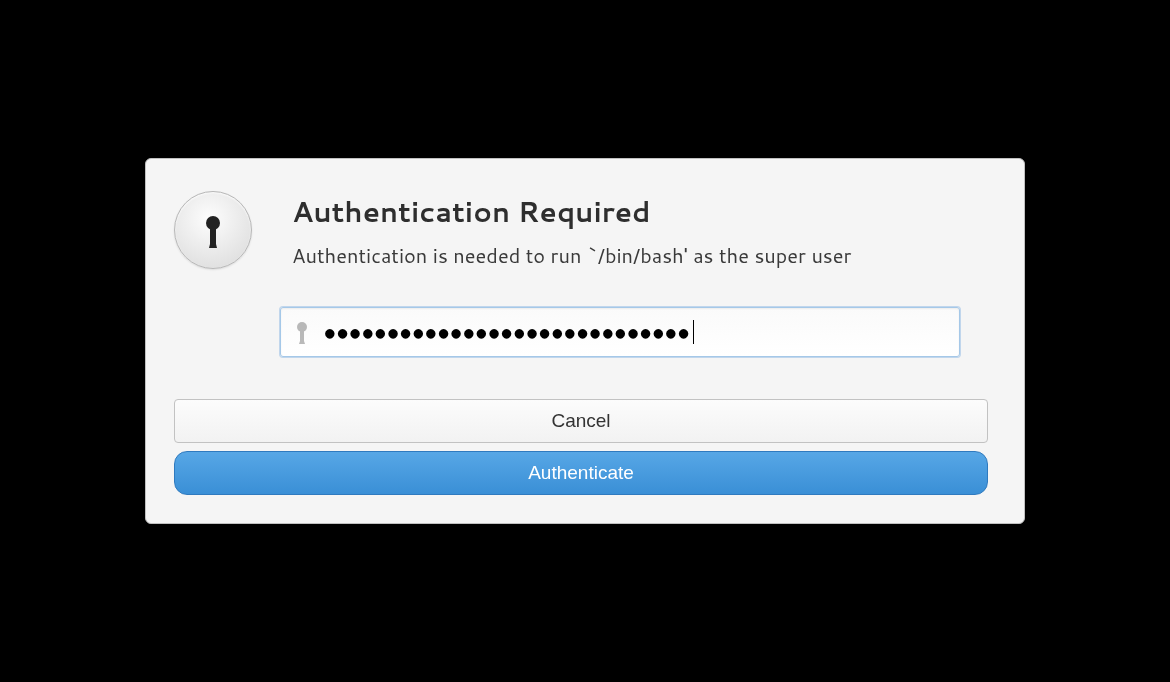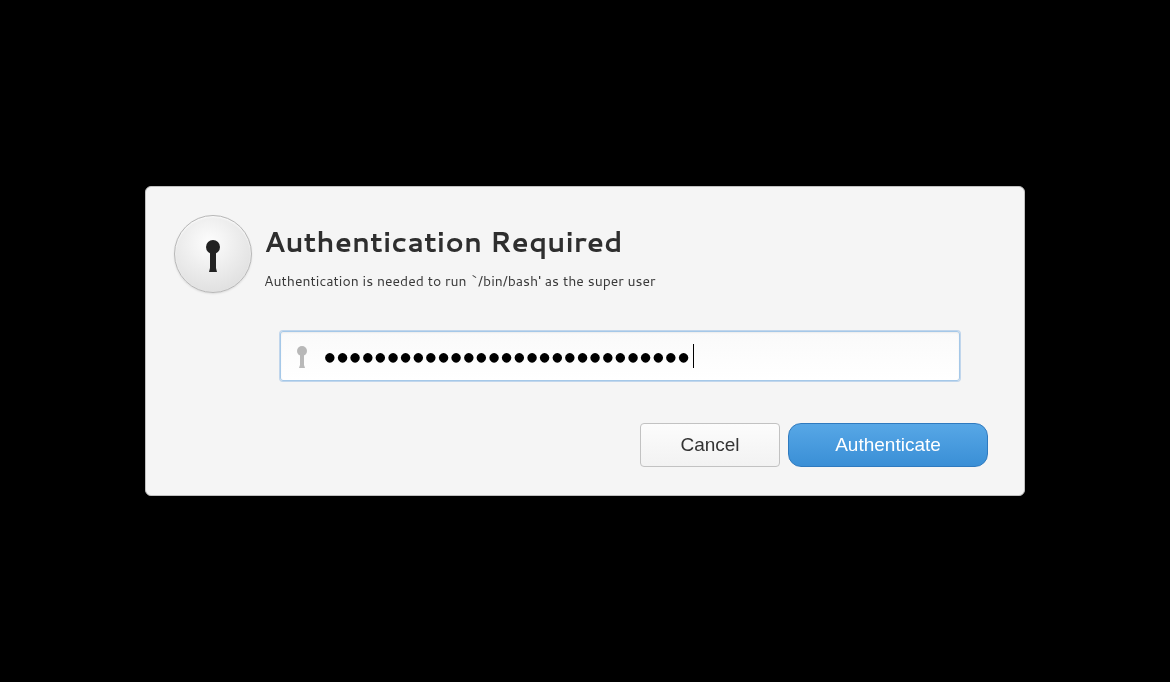--- a/index.html
+++ b/index.html
@@ -23,22 +23,22 @@
       background: #f5f5f5;
       border-radius: 6px;
       border: 1px solid #c0c0c0;
       padding: 28px 36px 28px 28px;
       display: flex;
       flex-direction: column;
     }
     
     .dialog-header {
       display: flex;
-      align-items: center;
-      gap: 12px;
+      align-items: flex-end;
+      gap: 40px;
       margin-bottom: 38px;
     }
     
     .lock-icon {
       width: 78px;
       height: 78px;
       border-radius: 50%;
       background: radial-gradient(circle at 45% 35%, #fdfdfd 0%, #eeeeee 40%, #d8d8d8 100%);
       border: 1px solid #b8b8b8;
       display: flex;
@@ -59,21 +59,21 @@
     }
     
     .dialog-title {
       font-size: 28px;
       font-weight: 700;
       color: #2e2e2e;
       margin-bottom: 10px;
     }
     
     .dialog-message {
-      font-size: 14px;
+      font-size: 20px;
       color: #3a3a3a;
       font-weight: 400;
     }
     
     .password-row {
       margin-left: 106px;
       margin-bottom: 42px;
     }
     
     .password-input-wrap {
@@ -112,20 +112,21 @@
       height: 24px;
       background: #000;
       margin-left: 2px;
       vertical-align: middle;
     }
     
     .button-row {
       display: flex;
       justify-content: flex-end;
       gap: 8px;
+      flex-direction: column;
     }
     
     .btn {
       height: 44px;
       padding: 0 30px;
       border-radius: 4px;
       font-size: 19px;
       font-weight: 400;
       cursor: pointer;
       border: 1px solid;

